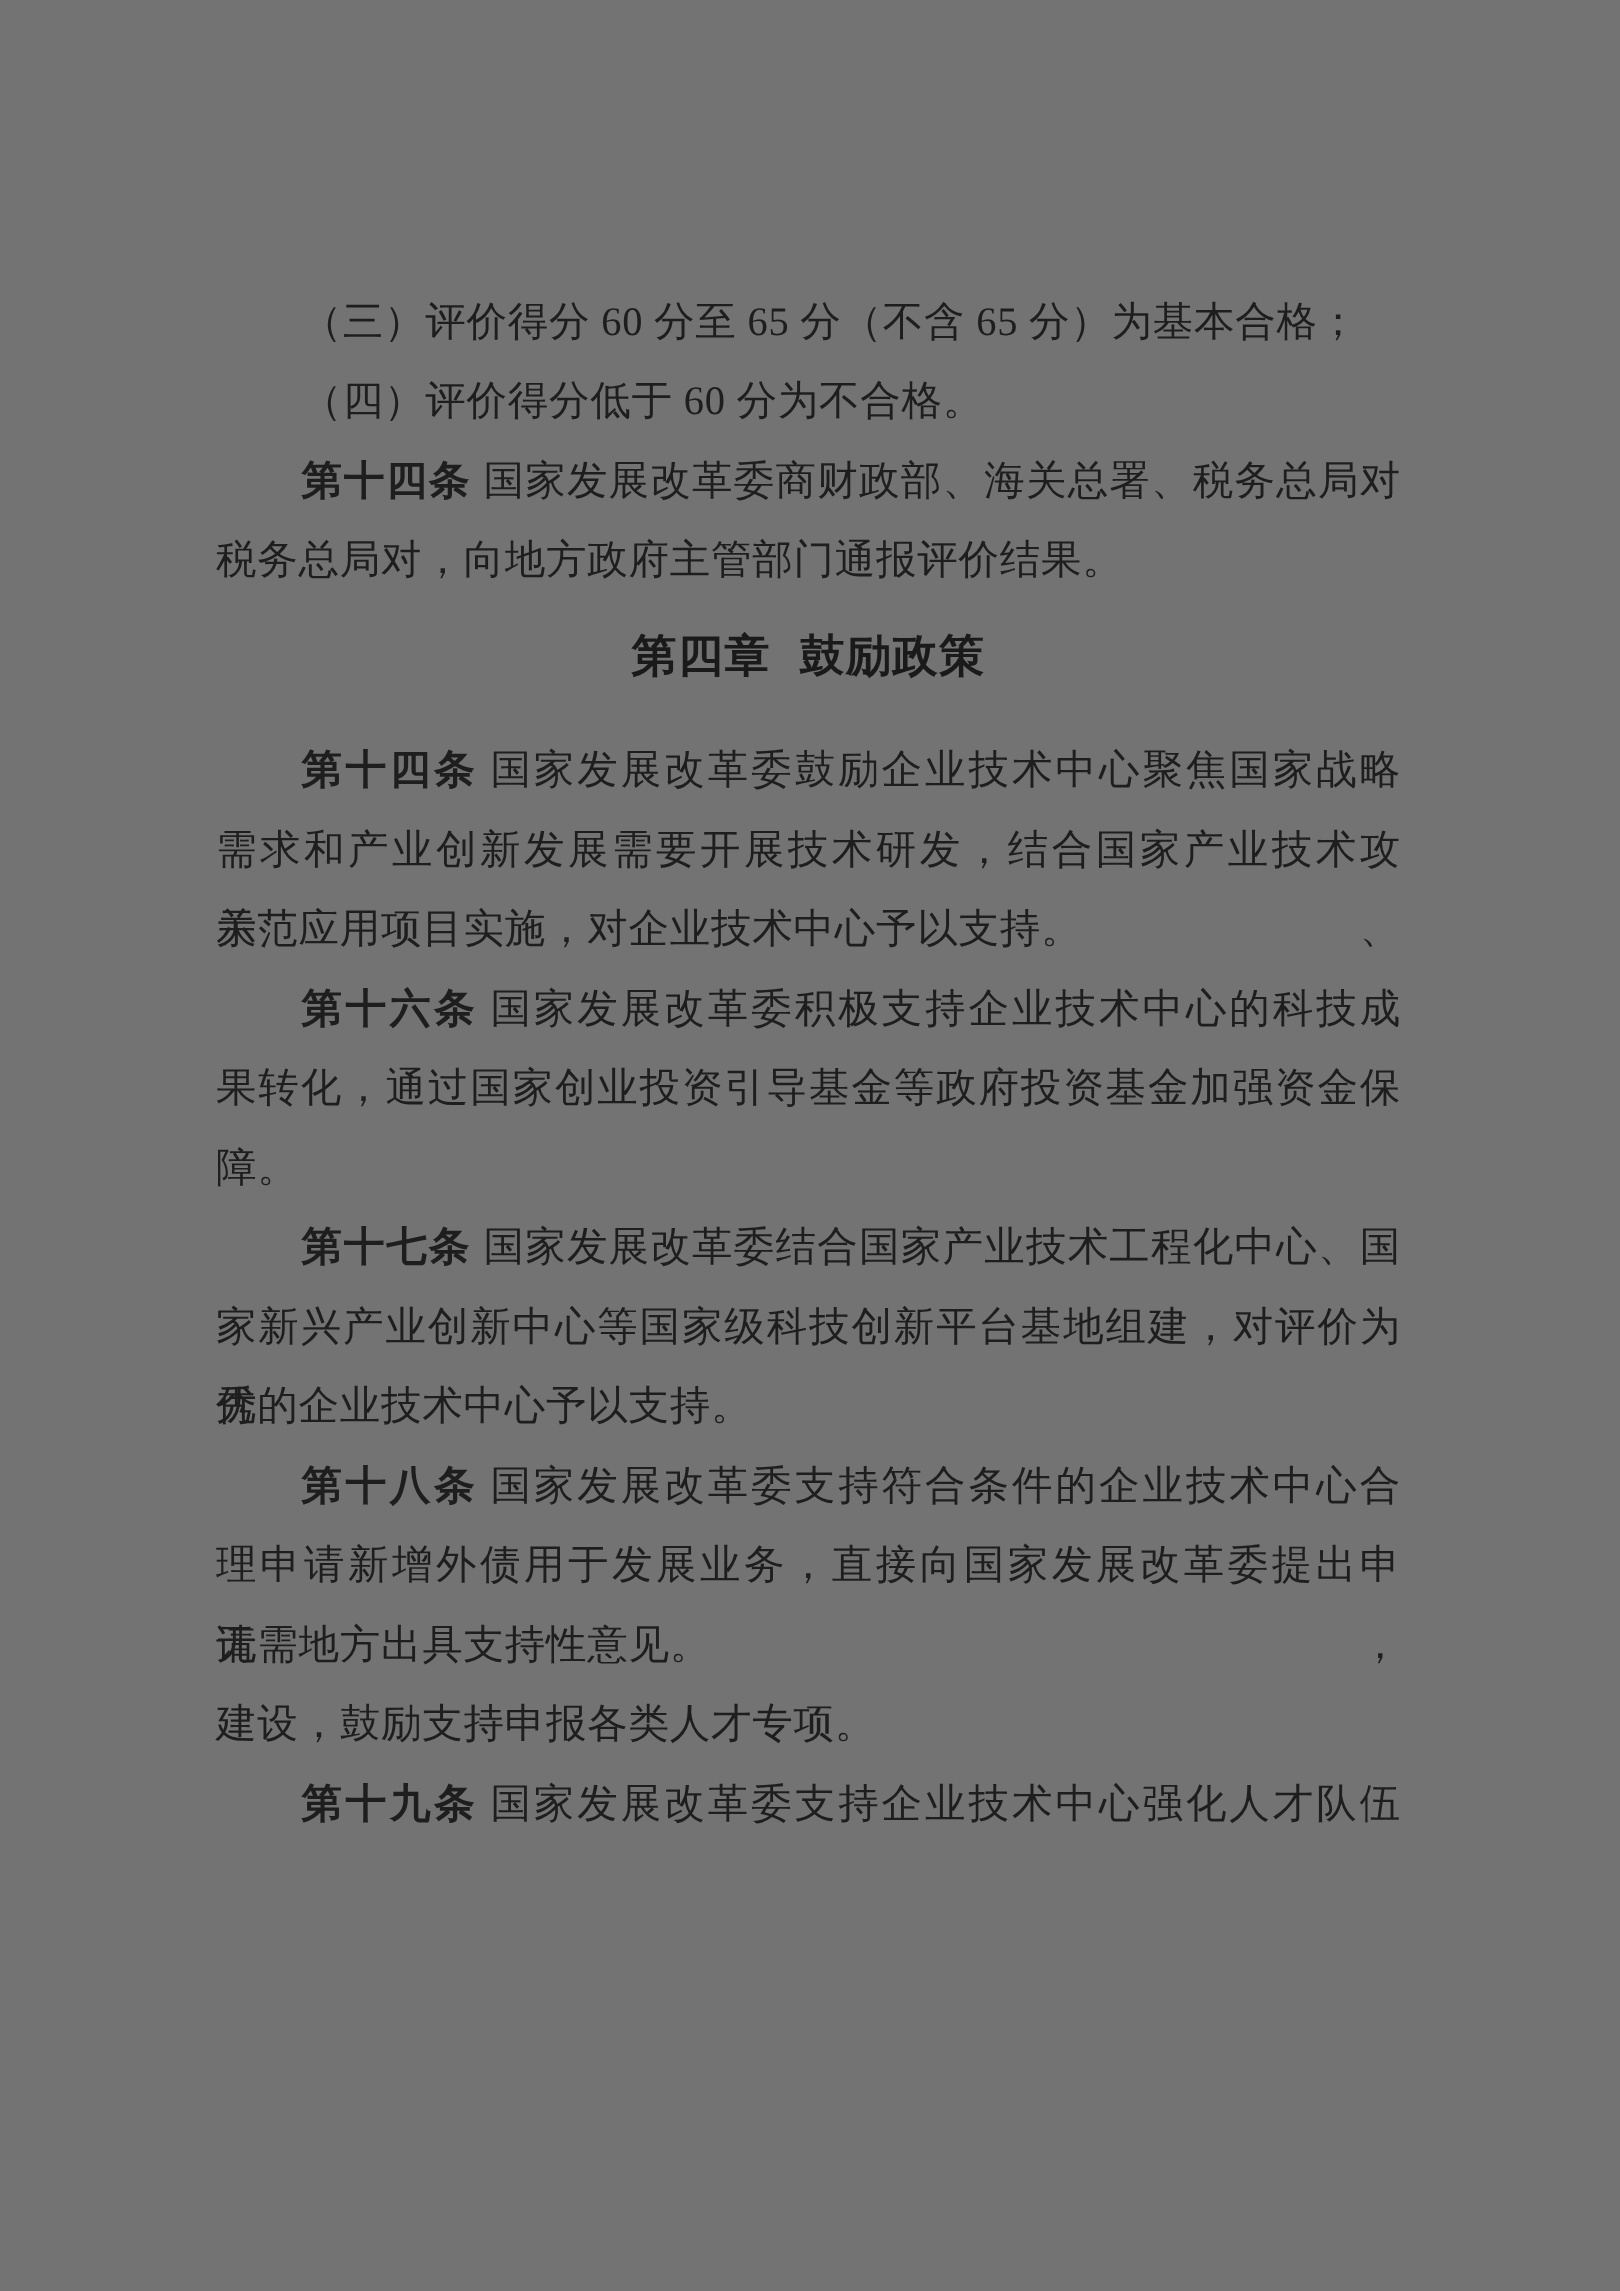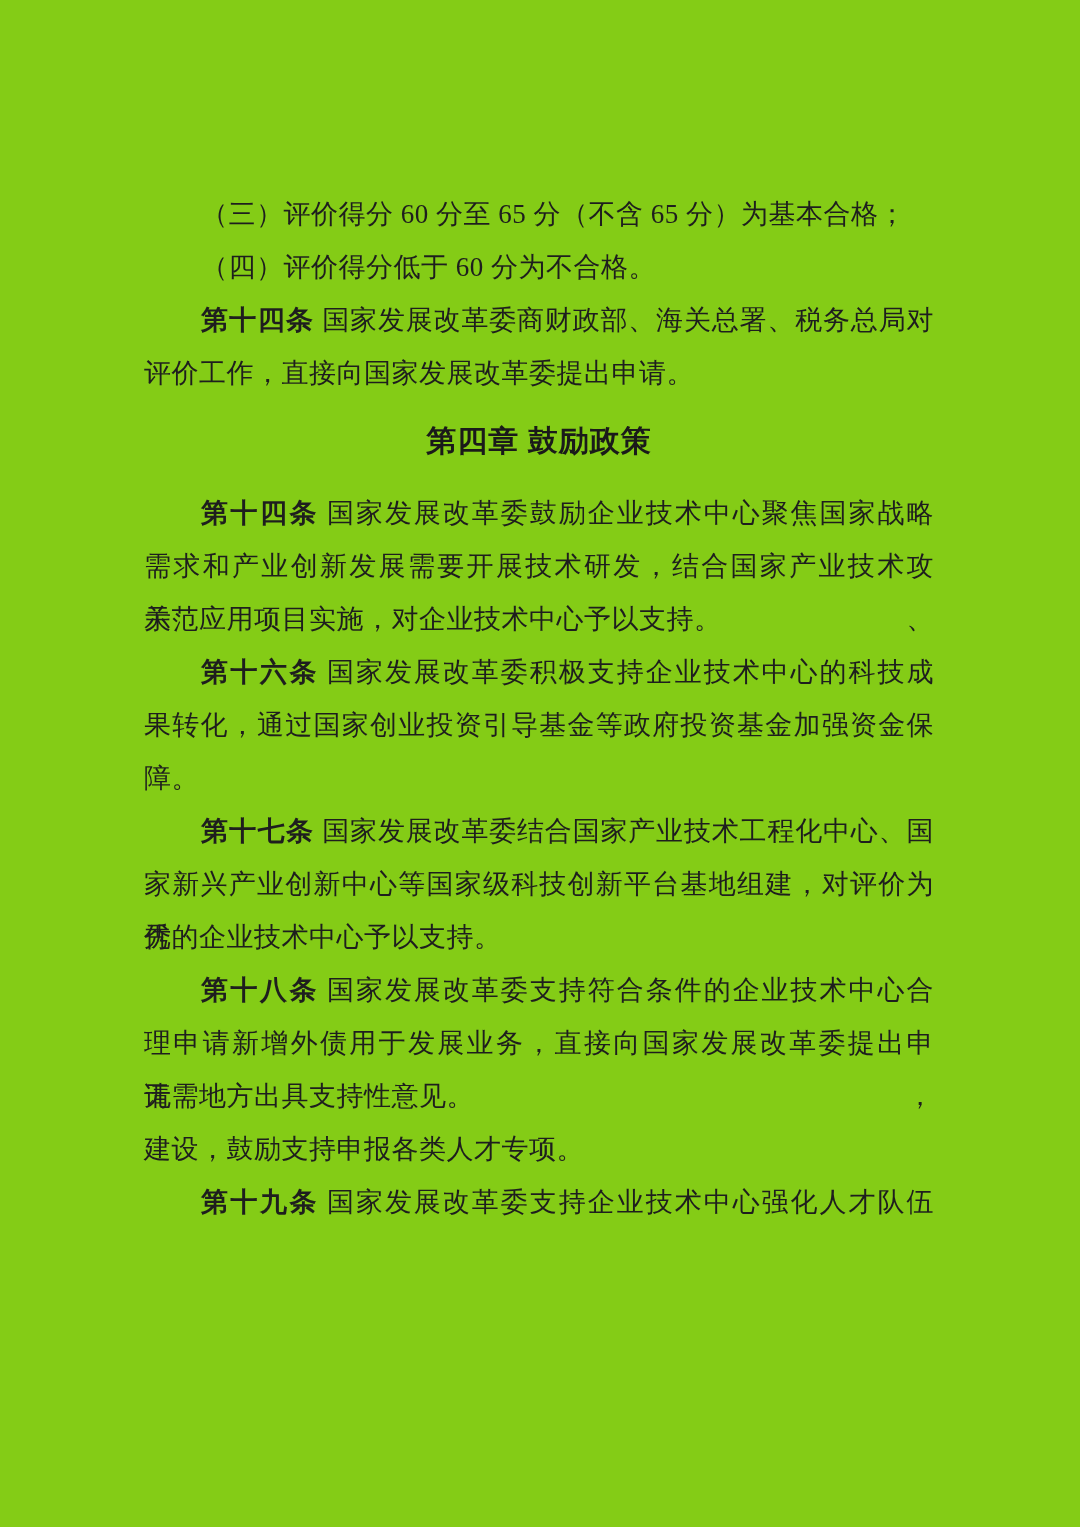--- a/index.html
+++ b/index.html
@@ -4,21 +4,21 @@
 <style>
   html, body {
     margin: 0;
     padding: 0;
     background: #ffffff;
   }
   .page {
     position: relative;
     width: 1080px;
     height: 1527px;
-    background: #84cc16;
+    background: #737373;
     overflow: hidden;
   }
   .content {
     position: absolute;
     left: 144px;
     top: 188px;
     width: 790px;
     color: #1e1e1e;
     font-family: "Liberation Serif", "DejaVu Serif", serif;
   }
@@ -44,33 +44,33 @@
     letter-spacing: 1px;
   }
   .heading {
     height: 53px;
     line-height: 53px;
     margin: 14px 0 20px 0;
     text-align: center;
     font-size: 30px;
     font-weight: 700;
     letter-spacing: 1px;
-    font-family: Liberation Serif, serif;
+    font-family: Liberation Mono, monospace;
     color: #1a1a1a;
   }
 </style>
 </head>
 <body>
 
 <div class="page">
   <div class="content">
       <div class="line indent">（三）评价得分 60 分至 65 分（不含 65 分）为基本合格；</div>
       <div class="line indent">（四）评价得分低于 60 分为不合格。</div>
       <div class="line indent justify"><span class="lead">第十四条</span><span>国家发展改革委商财政部、海关总署、税务总局对</span></div>
-      <div class="line">评价工作，直接向国家发展改革委提出申请。</div>
+      <div class="line">税务总局对，向地方政府主管部门通报评价结果。</div>
       <div class="heading">第四章 鼓励政策</div>
       <div class="line indent justify"><span class="lead">第十四条</span><span>国家发展改革委鼓励企业技术中心聚焦国家战略</span></div>
       <div class="line justify">需求和产业创新发展需要开展技术研发，结合国家产业技术攻关、</div>
       <div class="line">示范应用项目实施，对企业技术中心予以支持。</div>
       <div class="line indent justify"><span class="lead">第十六条</span><span>国家发展改革委积极支持企业技术中心的科技成</span></div>
       <div class="line justify">果转化，通过国家创业投资引导基金等政府投资基金加强资金保</div>
       <div class="line">障。</div>
       <div class="line indent justify"><span class="lead">第十七条</span><span>国家发展改革委结合国家产业技术工程化中心、国</span></div>
       <div class="line justify">家新兴产业创新中心等国家级科技创新平台基地组建，对评价为优</div>
       <div class="line">秀的企业技术中心予以支持。</div>

